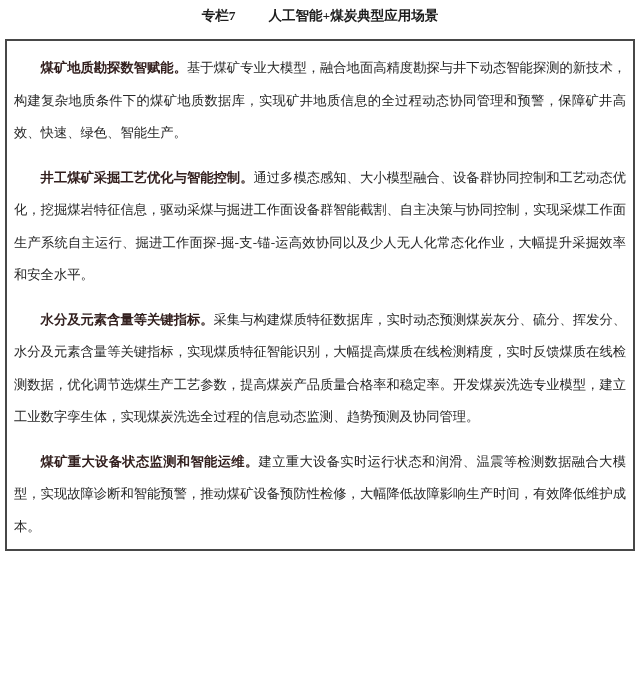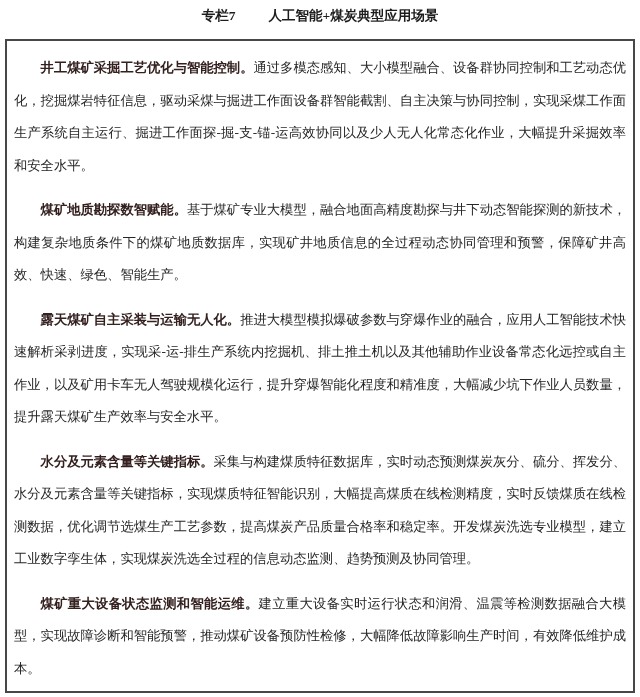--- a/index.html
+++ b/index.html
@@ -53,25 +53,24 @@
 <body>
 
 <div class="page">
 
   <div class="doc-title">
     <span>专栏7</span><span class="title-gap"></span><span>人工智能+煤炭典型应用场景</span>
   </div>
 
   <div class="panel">
 
+    <p class="para"><span class="lead">煤矿地质勘探数智赋能。</span><span>基于煤矿专业大模型，融合地面高精度勘探与井下动态智能探测的新技术，构建复杂地质条件下的煤矿地质数据库，实现矿井地质信息的全过程动态协同管理和预警，保障矿井高效、快速、绿色、智能生产。</span></p>
+
     <p class="para"><span class="lead">井工煤矿采掘工艺优化与智能控制。</span><span>通过多模态感知、大小模型融合、设备群协同控制和工艺动态优化，挖掘煤岩特征信息，驱动采煤与掘进工作面设备群智能截割、自主决策与协同控制，实现采煤工作面生产系统自主运行、掘进工作面探-掘-支-锚-运高效协同以及少人无人化常态化作业，大幅提升采掘效率和安全水平。</span></p>
 
-    <p class="para"><span class="lead">煤矿地质勘探数智赋能。</span><span>基于煤矿专业大模型，融合地面高精度勘探与井下动态智能探测的新技术，构建复杂地质条件下的煤矿地质数据库，实现矿井地质信息的全过程动态协同管理和预警，保障矿井高效、快速、绿色、智能生产。</span></p>
-
-    <p class="para"><span class="lead">露天煤矿自主采装与运输无人化。</span><span>推进大模型模拟爆破参数与穿爆作业的融合，应用人工智能技术快速解析采剥进度，实现采-运-排生产系统内挖掘机、排土推土机以及其他辅助作业设备常态化远控或自主作业，以及矿用卡车无人驾驶规模化运行，提升穿爆智能化程度和精准度，大幅减少坑下作业人员数量，提升露天煤矿生产效率与安全水平。</span></p>
 
     <p class="para"><span class="lead">水分及元素含量等关键指标。</span><span>采集与构建煤质特征数据库，实时动态预测煤炭灰分、硫分、挥发分、水分及元素含量等关键指标，实现煤质特征智能识别，大幅提高煤质在线检测精度，实时反馈煤质在线检测数据，优化调节选煤生产工艺参数，提高煤炭产品质量合格率和稳定率。开发煤炭洗选专业模型，建立工业数字孪生体，实现煤炭洗选全过程的信息动态监测、趋势预测及协同管理。</span></p>
 
     <p class="para"><span class="lead">煤矿重大设备状态监测和智能运维。</span><span>建立重大设备实时运行状态和润滑、温震等检测数据融合大模型，实现故障诊断和智能预警，推动煤矿设备预防性检修，大幅降低故障影响生产时间，有效降低维护成本。</span></p>
 
   </div>
 
 </div>
 
 </body></html>

